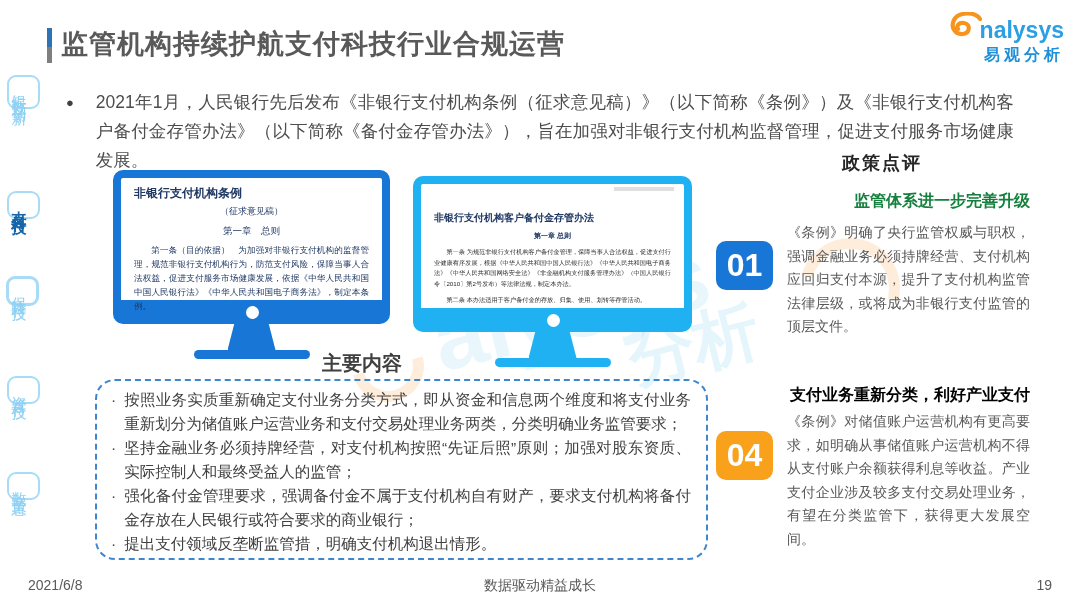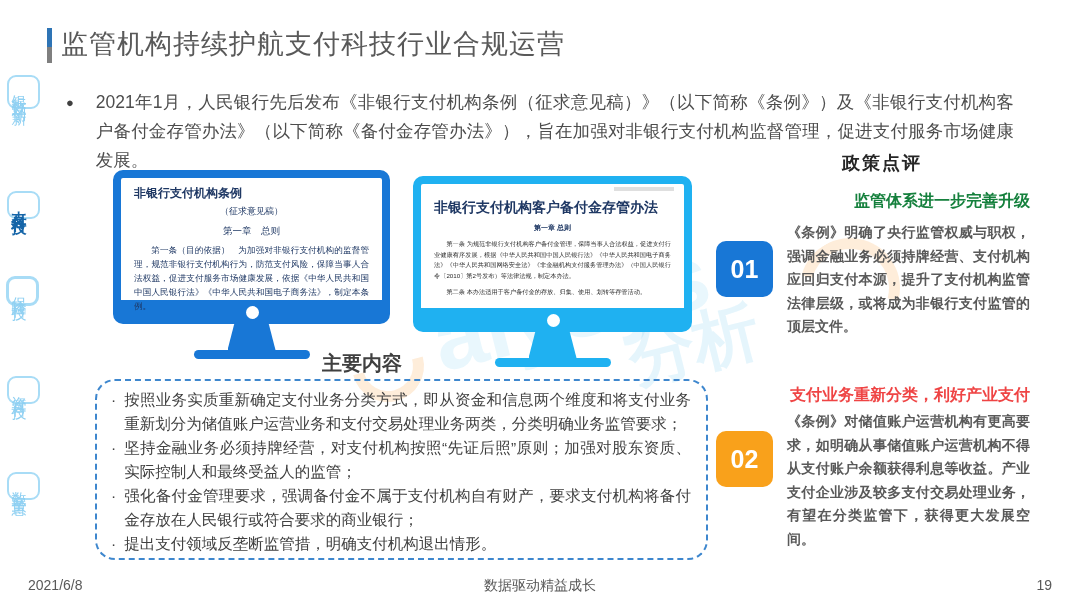--- a/index.html
+++ b/index.html
@@ -7,21 +7,21 @@
   body { font-family:"Liberation Sans","DejaVu Sans",sans-serif; }
   #page { position:relative; width:1080px; height:608px; background:#fff; overflow:hidden; }
 
   
   .wm { position:absolute; z-index:0; pointer-events:none; }
   .wm-arc { border-radius:50%; border:11px solid rgba(246,146,30,.16); border-bottom-color:transparent; border-left-color:transparent; transform:rotate(-30deg); }
   .wm-word { color:rgba(41,174,233,.10); font-weight:bold; transform:rotate(-14deg); white-space:nowrap; }
 
   
   .title-accent { position:absolute; left:47px; top:28px; width:5px; height:35px; background:linear-gradient(to bottom,#2e74b5 0 55%,#7f7f7f 55% 100%); z-index:2; }
-  .page-title { position:absolute; left:61px; top:26px; font-size:27px; font-weight:normal; color:#595959; letter-spacing:1px; z-index:2; }
+  .page-title { position:absolute; left:61px; top:26px; font-size:27px; font-weight:bold; color:#595959; letter-spacing:1px; z-index:2; }
   .logo { position:absolute; right:16px; top:12px; width:130px; text-align:right; z-index:2; }
   .logo-row { display:flex; align-items:flex-end; justify-content:flex-end; }
   .logo-brand { color:#2b9fe3; font-size:23px; font-weight:bold; letter-spacing:0; line-height:1; }
   .logo-cn { color:#1f8fd8; font-size:16px; font-weight:bold; letter-spacing:4px; margin-top:3px; }
 
   
   .side-tab { position:absolute; left:7px; width:33px; border:2px solid #a8dcf6; border-radius:9px; background:#fff;
     writing-mode:vertical-lr; text-orientation:upright; padding:6px 0; text-align:center;
     font-size:15px; letter-spacing:3px; color:#8fd0f2; z-index:2; }
   .side-tab.active { color:#1565a8; font-weight:bold; }
@@ -41,61 +41,72 @@
   .neck { margin:0 auto; width:48px; height:26px; clip-path:polygon(14% 0,86% 0,100% 100%,0 100%); }
   .m1 .neck { background:#1877d6; } .m2 .neck { background:#1fb1f1; }
   .base { margin:0 auto; width:116px; height:9px; border-radius:5px; }
   .m1 .base { background:#1877d6; } .m2 .base { background:#1fb1f1; }
   .doc { padding:7px 13px 0 13px; color:#1f3864; }
   .doc-title { font-weight:bold; }
   .m1 .doc-title { font-size:12px; }
   .m1 .doc-sub { text-align:center; font-size:9px; margin-top:3px; }
   .m1 .doc-chap { text-align:center; font-size:9.5px; margin-top:7px; }
   .m1 .doc-body { font-size:8.6px; line-height:1.62; margin-top:6px; text-align:justify; text-indent:2em; }
-  .m2 .doc-title { font-size:14px; margin-top:8px; }
+  .m2 .doc-title { font-size:10px; margin-top:20px; }
   .m2 .doc-chap { text-align:center; font-size:7px; margin-top:6px; font-weight:bold; }
   .m2 .doc-body { font-size:6.2px; line-height:1.7; margin-top:6px; text-align:justify; text-indent:2em; color:#2a2a2a; }
   .doc-head-smudge { position:absolute; right:10px; top:3px; width:60px; height:4px; background:#c9c9c9; opacity:.6; }
 
   
   .mc-label { position:absolute; left:322px; top:350px; font-size:20px; font-weight:bold; color:#404040; z-index:1; }
   .mc-box { position:absolute; left:95px; top:379px; width:613px; height:181px; border:2px dashed #3e87ce; border-radius:20px; padding:7px 15px 0 14px; z-index:1; }
   .mc-item { display:flex; font-size:15.5px; line-height:24px; color:#404040; }
   .mc-item .b { margin-right:8px; }
   .mc-item .t { text-align:justify; }
 
   
   .policy-header { position:absolute; left:737px; top:151px; width:290px; text-align:center; font-size:18px; font-weight:bold; color:#262626; letter-spacing:2px; z-index:1; }
   .sec-title { position:absolute; width:248px; text-align:center; font-size:16px; font-weight:bold; z-index:1; }
   .sec1-title { left:818px; top:191px; color:#15803d;font-family:Liberation Serif, serif; }
-  .sec2-title { left:779px; top:385px; color:#ef4444; width:262px; }
-  .sec-body { position:absolute; left:787px; width:243px; font-size:14px; line-height:23.5px; color:#595959; text-align:justify; z-index:1;font-weight:bold; }
+  .sec2-title { left:779px; top:385px; color:#000000; width:262px; }
+  .sec-body { position:absolute; left:787px; width:243px; font-size:14px; line-height:23.5px; color:#595959; text-align:justify; z-index:1; }
   .sec1-body { top:221px; }
   .sec2-body { top:410px; }
-  .badge { position:absolute; width:57px; height:56px; border-radius:10px; color:#fff; font-size:25px; font-weight:bold; display:flex; align-items:center; justify-content:center; z-index:1; }
+  .badge { position:absolute; width:57px; height:49px; border-radius:10px; color:#fff; font-size:32px; font-weight:bold; display:flex; align-items:center; justify-content:center; z-index:1; }
   .badge-01 { left:716px; top:241px; background:#1877d6; }
   .badge-02 { left:716px; top:431px; background:#f9a11b; }
 
   
   .footer-date { position:absolute; left:28px; top:577px; font-size:14px; color:#595959; z-index:1; }
   .footer-slogan { position:absolute; left:0; top:577px; width:1080px; text-align:center; font-size:14px; color:#595959; z-index:1; }
   .footer-page { position:absolute; right:28px; top:577px; font-size:14px; color:#595959; z-index:1; }
 </style>
 </head>
 <body>
 
 <div id="page">
 
   <div class="wm wm-arc" style="left:800px; top:238px; width:100px; height:100px;"></div>
   <div class="wm wm-arc" style="left:352px; top:330px; width:72px; height:72px; transform:rotate(120deg);"></div>
   <div class="wm wm-word" style="left:430px; top:255px; font-size:92px;">alysys</div>
   <div class="wm wm-word" style="left:628px; top:300px; font-size:66px; color:rgba(41,174,233,.12);">分析</div>
 
   <div class="title-accent"></div>
   <div class="page-title">监管机构持续护航支付科技行业合规运营</div>
+  <div class="logo">
+    <div class="logo-row">
+      <span style="display:inline-block; margin-right:-2px;">
+        <svg width="34" height="26" viewBox="0 0 34 26">
+          <path d="M32 7 C27 -1 10 0 6 8 C2 16 8 23 15 22 C22 21 23 12 16 11 C11 10 8 14 10 17" fill="none" stroke="#f7941d" stroke-width="4.2" stroke-linecap="round"></path>
+        </svg>
+      </span>
+      <span class="logo-brand">nalysys</span>
+    </div>
+    <div class="logo-cn">易观分析</div>
+  </div>
 
   <div class="side-tab" style="top:75px;">银行数字创新</div>
   <div class="side-tab active" style="top:191px;">支付科技</div>
   <div class="side-tab thick" style="top:276px;">保险科技</div>
   <div class="side-tab" style="top:376px;">资管科技</div>
   <div class="side-tab" style="top:472px;">数字普惠</div>
 
   <div class="intro">
     <span class="dot">●</span>
     <span class="txt">2021年1月，人民银行先后发布《非银行支付机构条例（征求意见稿）》（以下简称《条例》）及《非银行支付机构客户备付金存管办法》（以下简称《备付金存管办法》），旨在加强对非银行支付机构监督管理，促进支付服务市场健康发展。</span>
@@ -151,19 +162,19 @@
   </div>
 
   <div class="policy-header">政策点评</div>
 
   <div class="sec-title sec1-title">监管体系进一步完善升级</div>
   <div class="sec-body sec1-body">《条例》明确了央行监管权威与职权，强调金融业务必须持牌经营、支付机构应回归支付本源，提升了支付机构监管法律层级，或将成为非银行支付监管的顶层文件。</div>
   <div class="badge badge-01">01</div>
 
   <div class="sec-title sec2-title">支付业务重新分类，利好产业支付</div>
   <div class="sec-body sec2-body">《条例》对储值账户运营机构有更高要求，如明确从事储值账户运营机构不得从支付账户余额获得利息等收益。产业支付企业涉及较多支付交易处理业务，有望在分类监管下，获得更大发展空间。</div>
-  <div class="badge badge-02">02</div>
+  <div class="badge badge-02">04</div>
 
   <div class="footer-date">2021/6/8</div>
   <div class="footer-slogan">数据驱动精益成长</div>
   <div class="footer-page">19</div>
 
 </div>
 
 </body></html>

